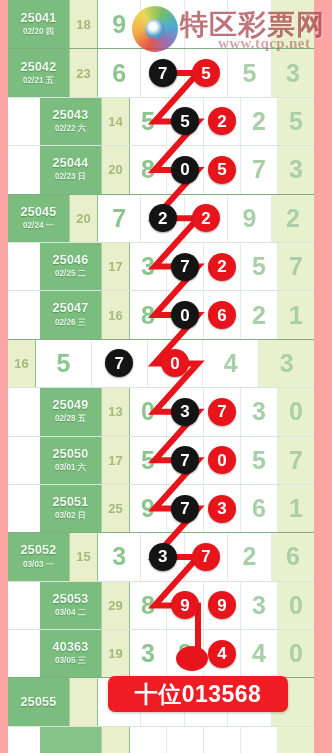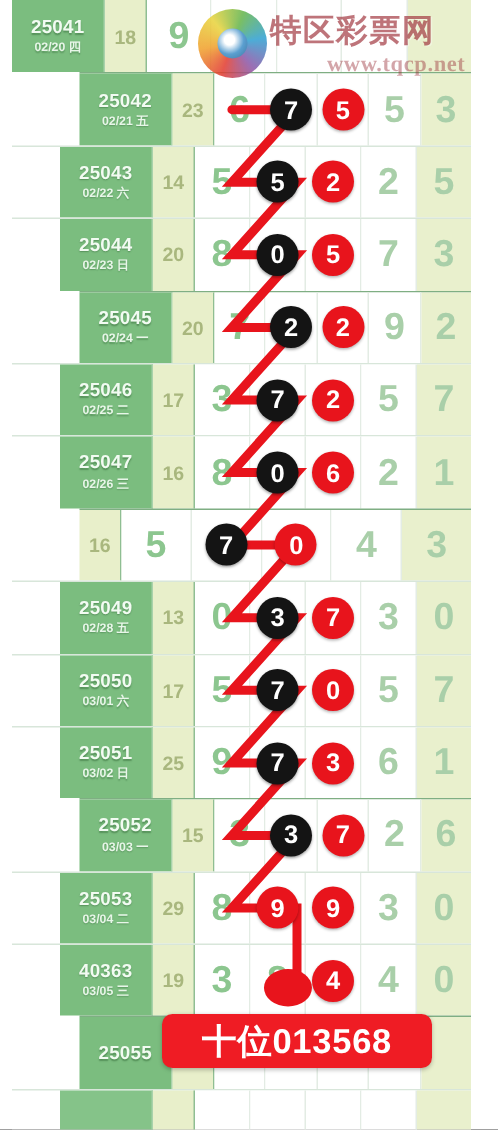--- a/index.html
+++ b/index.html
@@ -5,39 +5,39 @@
   * { box-sizing: border-box; margin: 0; padding: 0; }
   html, body {
     width: 332px; height: 753px;
     font-family: "Liberation Sans", sans-serif;
     background: #565656;
     overflow: hidden;
   }
   #app {
     position: relative;
     width: 332px; height: 753px;
-    background: #ffffff;
+    background: #fca5a5;
   }
   
   .grid {
     position: absolute;
     left: 8px; top: 0;
     width: 306px;
     height: 753px;
     display: flex;
     flex-direction: column;
     background: #ffffff;
   }
   .row {
     display: flex;
     flex: 0 0 auto;
     height: 48.4px;
     position: relative;
   }
-  .row.sep { border-top: 1.6px solid #7fae83; margin-left: 45px; }
+  .row.sep { border-top: 1.6px solid #7fae83; }
   .row.thin { border-top: 1px solid #d8e6da; padding-left: 32px; }
 
   .c-issue {
     width: 62px;
     background: #7bbd7f;
     color: #f2fbf2;
     display: flex; flex-direction: column;
     align-items: center; justify-content: center;
     border-right: 1px solid #a9d2ab;
   }
@@ -128,21 +128,21 @@
     opacity: .85;
     filter: blur(.3px);
   }
   .wm-logo::after {
     content: ""; position: absolute; left: 13px; top: 13px;
     width: 20px; height: 20px; border-radius: 50%;
     background: radial-gradient(circle at 40% 38%, #ffffff 0 20%, #3f8fc8 55%, #1c5f92 100%);
   }
   .wm-text {
     position: absolute; left: 54px; top: 4px;
-    font-size: 21px; font-weight: bold;
+    font-size: 28px; font-weight: bold;
     color: rgba(150,30,40,.62);
     letter-spacing: 1px;
     text-shadow: 1px 1px 0 rgba(255,255,255,.35);
   }
   .wm-url {
     position: absolute; left: 56px; top: 33px;
     font-family: "Liberation Serif", serif;
     font-size: 15px; font-weight: bold;
     color: rgba(150,40,50,.42);
     letter-spacing: .4px;

